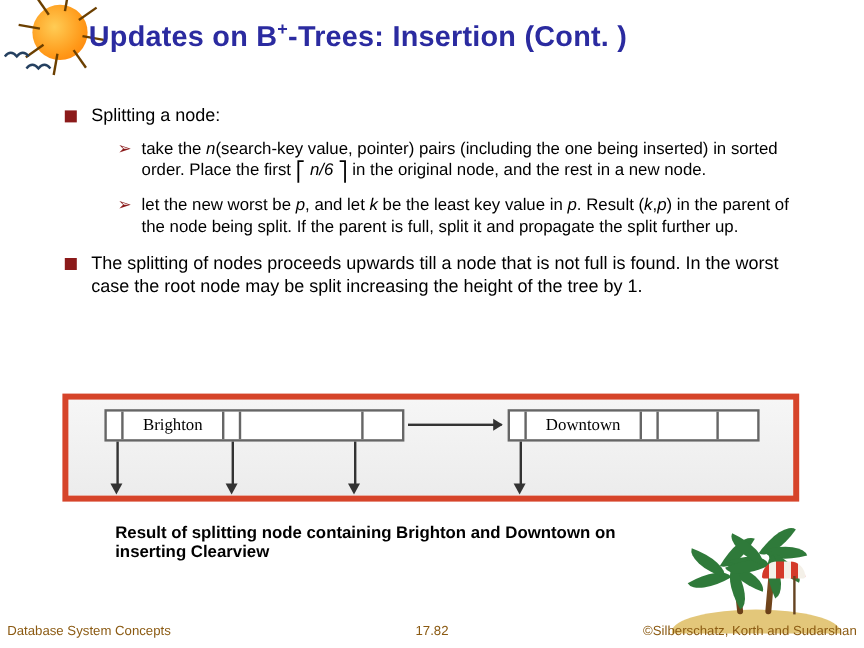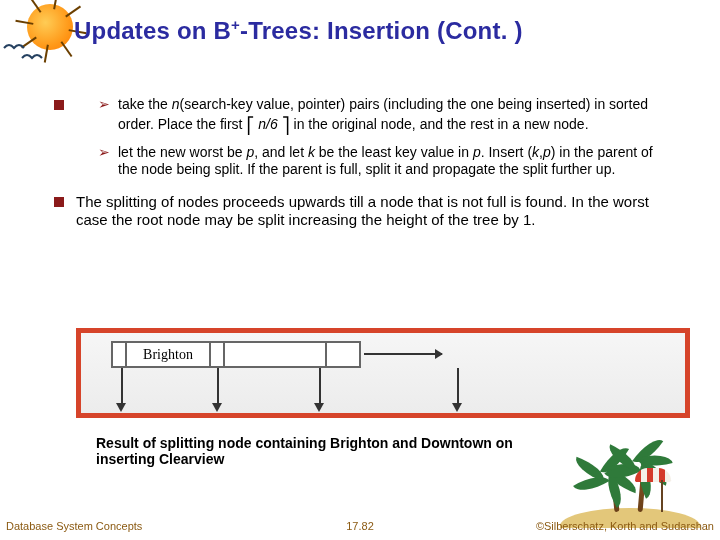--- a/index.html
+++ b/index.html
@@ -62,21 +62,20 @@
   .it { font-style: italic; }
   .ceil-l, .ceil-r {
     display: inline-block; font-family: serif; font-size: 16px;
     transform: translateY(2px);
   }
   .diagram-wrap {
     position: absolute; left: 52px; top: 328px;
     width: 614px; height: 90px;
     border: 5px solid #d6442a;
     background: linear-gradient(#f6f6f6,#ececec);
-    margin-left: 24px;
   }
   .segment {
     position: absolute; top: 8px; height: 27px;
     border: 2px solid #666; background: #fff;
   }
   .seg-cell {
     position: absolute; top: 0; height: 23px;
     border-right: 2px solid #666;
     font-family: Georgia, "Times New Roman", serif;
     font-size: 14px; text-align: center;
@@ -170,44 +169,52 @@
       </svg></div>
   <div class="bird" style="left:20px; top:10px"><svg viewBox="0 0 24 10">
         <path d="M2 6 Q7 0 12 6 Q17 0 22 6"></path>
       </svg></div>
 </div>
 
 <h1 class="title">Updates on B<sup>+</sup>-Trees:  Insertion (Cont. )</h1>
 
 <div class="content">
   <div class="lvl1">
+    <span>Splitting a node:</span>
     <div class="lvl2">
       <span>take the </span><span class="it">n</span><span>(search-key value, pointer) pairs (including the one being inserted) in sorted order.  Place the first </span><span class="ceil-l">⎡</span> <span class="it">n/6</span> <span class="ceil-r">⎤</span><span> in the original node, and the rest in a new node.</span>
     </div>
     <div class="lvl2">
-      <span>let the new worst be </span><span class="it">p</span><span>, and let </span><span class="it">k</span><span> be the least key value in </span><span class="it">p</span><span>.  Insert (</span><span class="it">k</span><span>,</span><span class="it">p</span><span>) in the parent of the node being split. If the parent is full, split it and propagate the split further up.</span>
+      <span>let the new worst be </span><span class="it">p</span><span>, and let </span><span class="it">k</span><span> be the least key value in </span><span class="it">p</span><span>.  Result (</span><span class="it">k</span><span>,</span><span class="it">p</span><span>) in the parent of the node being split. If the parent is full, split it and propagate the split further up.</span>
     </div>
   </div>
   <div class="lvl1">
     <span>The splitting of nodes proceeds upwards till a node that is not full is found.  In the worst case the root node may be split increasing the height of the tree by 1.</span>
   </div>
 </div>
 
 <div class="diagram-wrap">
 
   <div class="segment" style="left:30px; width:250px;">
     <div class="seg-cell slim" style="left:0"></div>
     <div class="seg-cell" style="left:14px; width:84px">Brighton</div>
     <div class="seg-cell slim" style="left:98px"></div>
     <div class="seg-cell slim" style="left:200px"></div>
     <div class="seg-cell slim" style="left:230px; border-right:none"></div>
   </div>
 
   <div class="segarrow" style="left:283px; width:78px;"></div>
 
+  <div class="segment" style="left:366px; width:210px;">
+    <div class="seg-cell slim" style="left:0"></div>
+    <div class="seg-cell" style="left:14px; width:96px">Downtown</div>
+    <div class="seg-cell slim" style="left:110px"></div>
+    <div class="seg-cell slim" style="left:160px"></div>
+    <div class="seg-cell slim" style="left:194px; border-right:none"></div>
+  </div>
 
   <div class="arrow-stem" style="left:40px; top:35px; height:36px"></div>
   <div class="arrow-down" style="left:35px; top:70px"></div>
   <div class="arrow-stem" style="left:136px; top:35px; height:36px"></div>
   <div class="arrow-down" style="left:131px; top:70px"></div>
   <div class="arrow-stem" style="left:238px; top:35px; height:36px"></div>
   <div class="arrow-down" style="left:233px; top:70px"></div>
 
   <div class="arrow-stem" style="left:376px; top:35px; height:36px"></div>
   <div class="arrow-down" style="left:371px; top:70px"></div>

